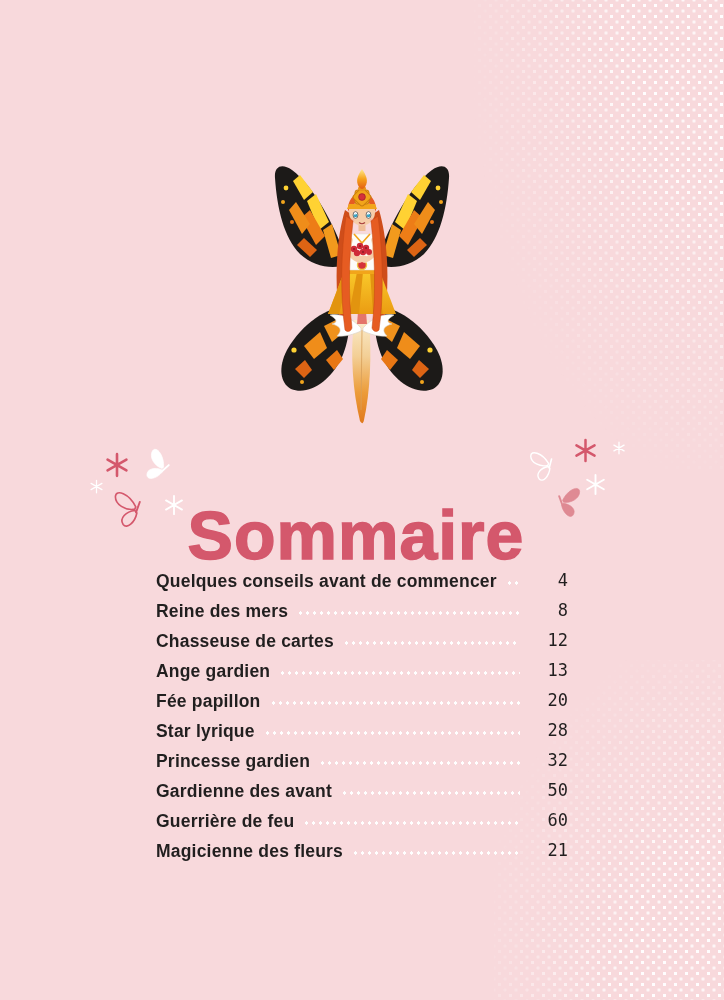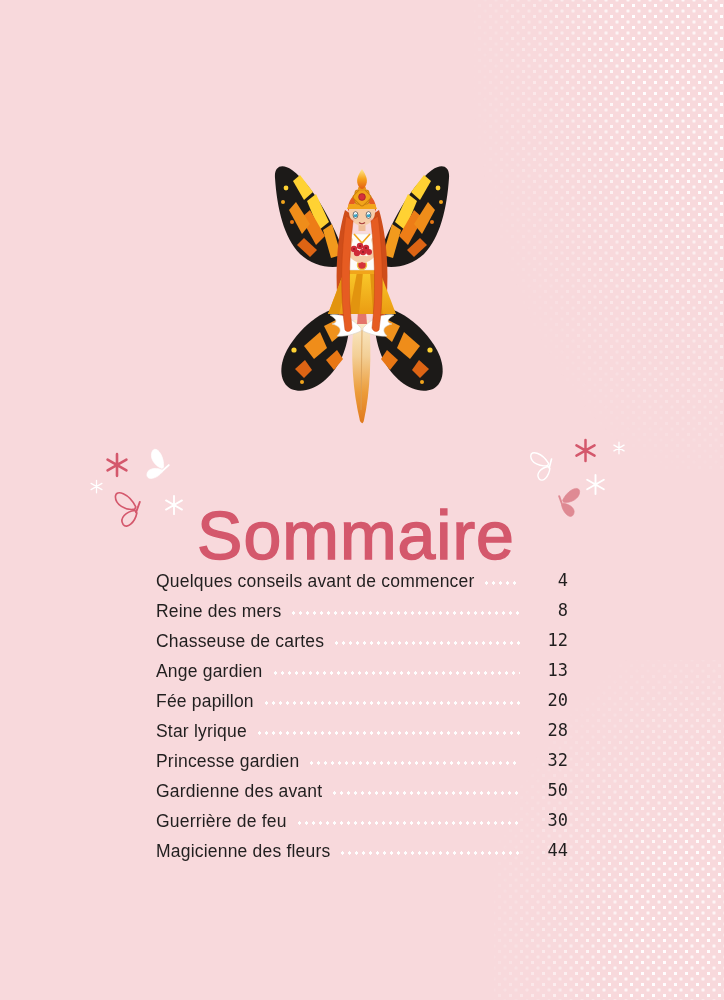--- a/index.html
+++ b/index.html
@@ -25,31 +25,31 @@
   .halftone.br{
     right:0;bottom:0;width:230px;height:340px;
     -webkit-mask-image:radial-gradient(ellipse at 100% 100%, #000 32%, transparent 78%);
     mask-image:radial-gradient(ellipse at 100% 100%, #000 32%, transparent 78%);
   }
   
   .fairy{position:absolute;left:262px;top:160px;width:200px;height:270px;}
   
   .title{
     position:absolute;left:0;right:12px;top:455px;text-align:center;
-    font-size:68px;line-height:68px;font-weight:normal;letter-spacing:1px;
+    font-size:68px;line-height:68px;font-weight:bold;letter-spacing:1px;
     color:var(--title,#d4586c);
     -webkit-text-stroke:1.5px var(--title,#d4586c);
   }
   
   .deco{position:absolute;overflow:visible;}
   
   .toc{position:absolute;left:156px;top:561px;width:412px;}
   .toc-row{display:flex;align-items:flex-end;height:29px;padding-bottom:1px;}
   .toc-label{
-    font-size:17.5px;line-height:1.05;font-weight:normal;letter-spacing:.2px;
+    font-size:17.5px;line-height:1.05;font-weight:bold;letter-spacing:.2px;
     color:var(--toc-text,#211f1f);white-space:nowrap;
   }
   .toc-dots{
     flex:1;height:4px;margin:0 6px 5px 9px;
     background-image:radial-gradient(circle, var(--leader,#ffffff) 1.6px, rgba(255,255,255,0) 1.8px);
     background-size:7px 4px;background-repeat:repeat-x;background-position:left center;
   }
   .toc-page{
     width:42px;text-align:right;flex:0 0 auto;
     font-family:"DejaVu Sans Mono",monospace;
@@ -270,21 +270,21 @@
 
   <div class="toc-row">
     <span class="toc-label">Gardienne des avant</span>
     <span class="toc-dots"></span>
     <span class="toc-page">50</span>
   </div>
 
   <div class="toc-row">
     <span class="toc-label">Guerrière de feu</span>
     <span class="toc-dots"></span>
-    <span class="toc-page">30</span>
+    <span class="toc-page">60</span>
   </div>
 
   <div class="toc-row">
     <span class="toc-label">Magicienne des fleurs</span>
     <span class="toc-dots"></span>
-    <span class="toc-page">44</span>
+    <span class="toc-page">21</span>
   </div>
 </div>
 
 </body></html>

